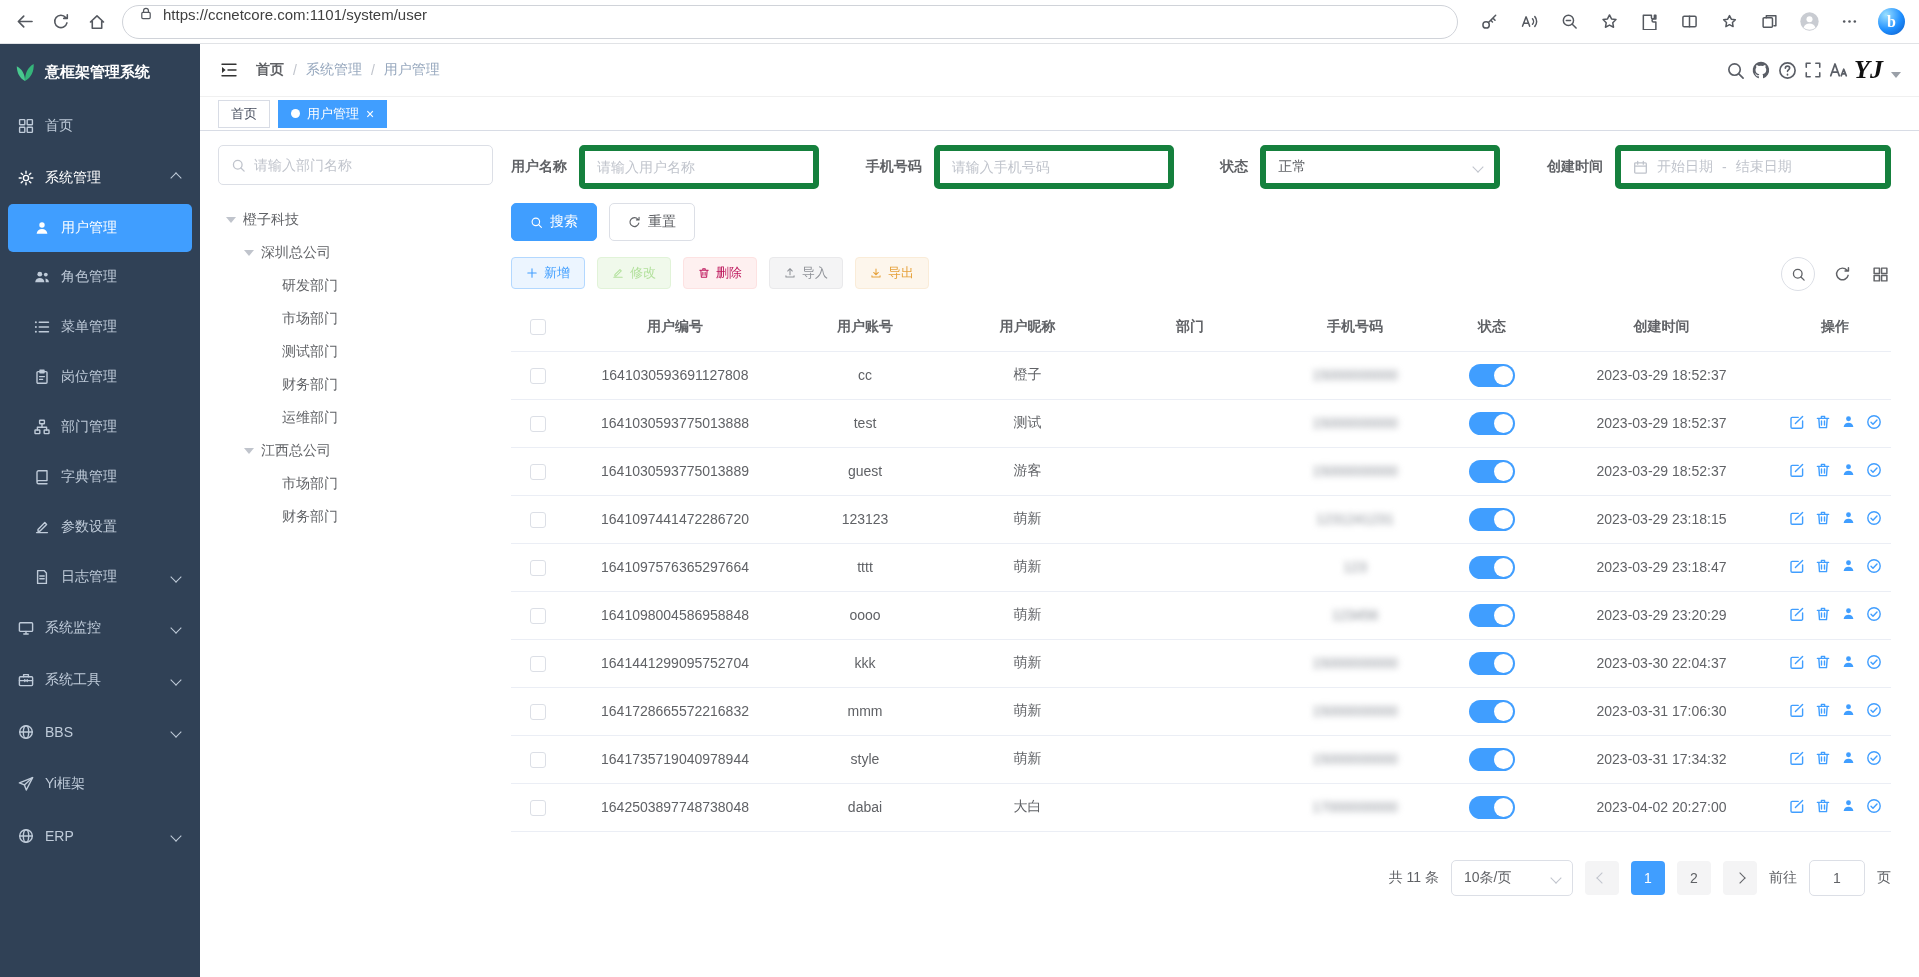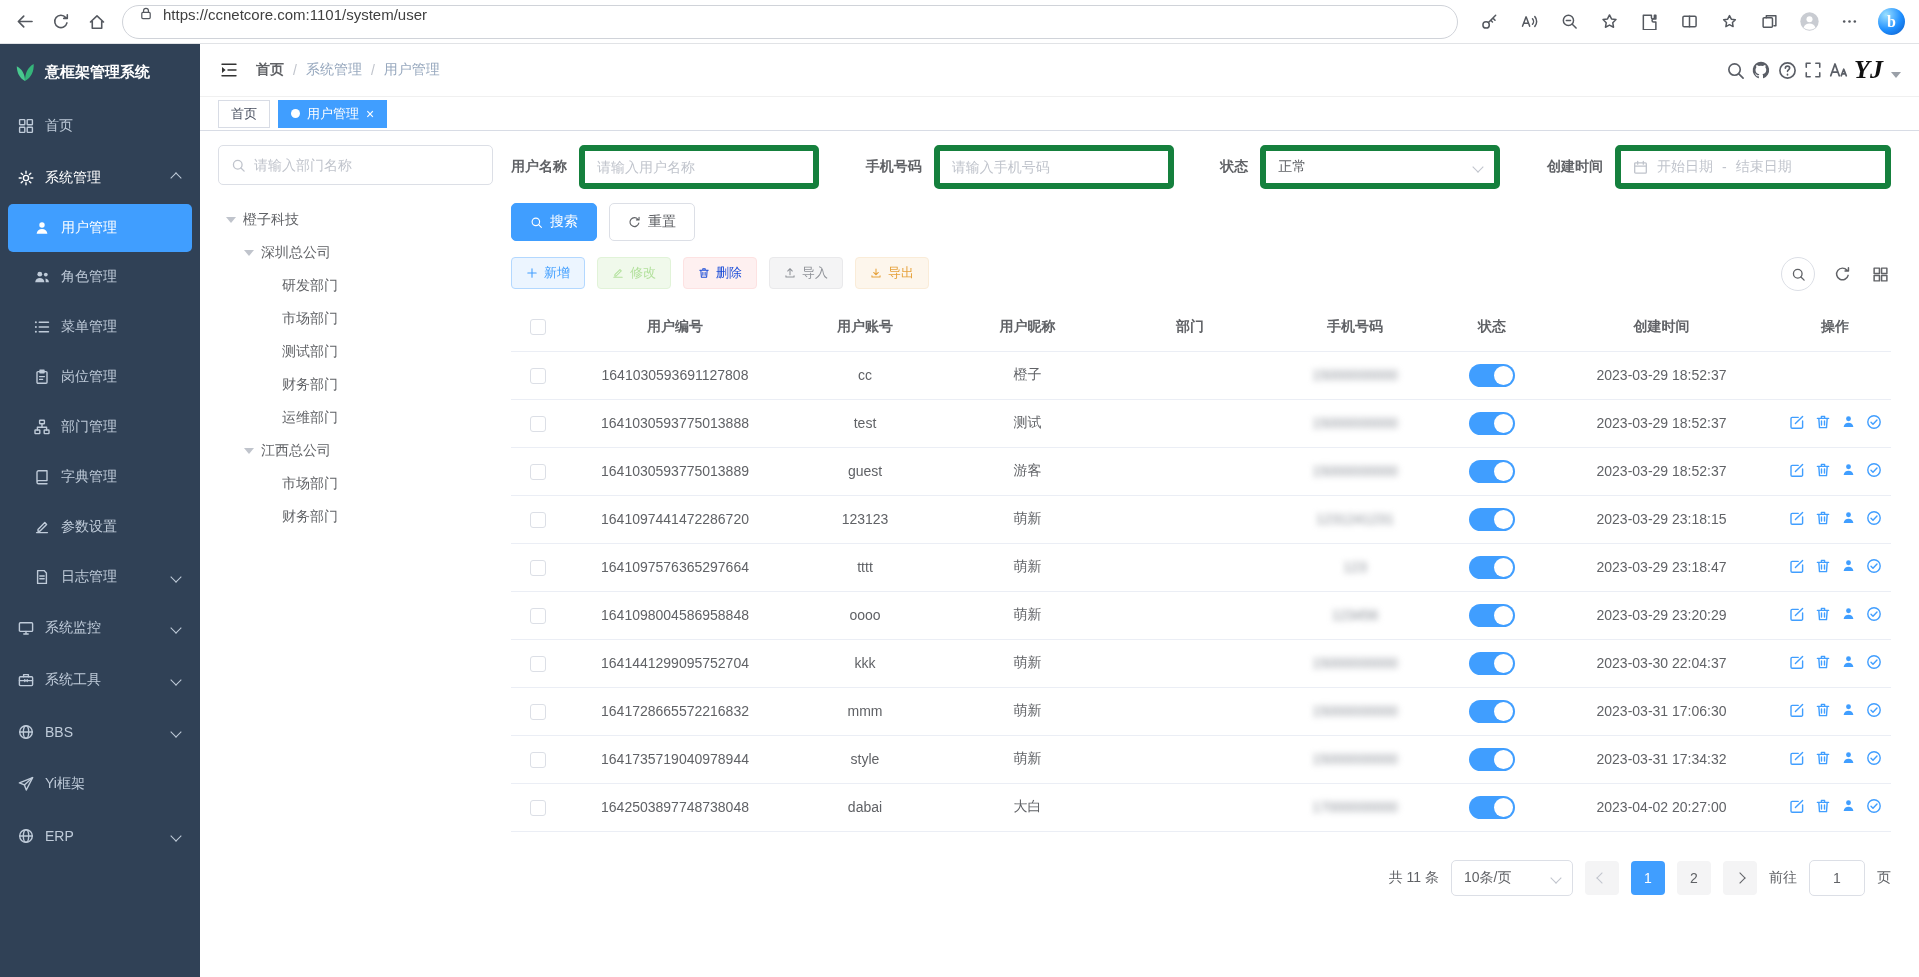--- a/index.html
+++ b/index.html
@@ -76,21 +76,21 @@
   .daterange{width:276px;gap:9px;color:#c0c4cc;cursor:pointer}
   .daterange .ph{white-space:nowrap}
   .btn-row{margin-top:14px;display:flex;gap:12px}
   .btn{height:38px;padding:0 18px;border-radius:5px;border:1px solid #dcdfe6;background:#fff;color:#606266;font-size:14px;display:inline-flex;align-items:center;gap:7px;cursor:pointer;font-family:inherit}
   .btn.primary{background:#409eff;border-color:#409eff;color:#fff}
   
   .toolbar{margin-top:16px;display:flex;gap:12px;align-items:flex-start}
   .tbtn{height:32px;padding:0 14px;border-radius:4px;font-size:13px;display:inline-flex;align-items:center;gap:6px;border:1px solid transparent;cursor:pointer;font-family:inherit}
   .tbtn.add{background:#ecf5ff;color:#409eff;border-color:#b3d8ff}
   .tbtn.edit{background:#f0f9eb;color:#b3e19d;border-color:#e1f3d8}
-  .tbtn.del{background:#fef0f0;color:#1d4ed8;border-color:#fde2e2}
+  .tbtn.del{background:#fef0f0;color:#be185d;border-color:#fde2e2}
   .tbtn.import{background:#f4f4f5;color:#909399;border-color:#e9e9eb}
   .tbtn.export{background:#fdf6ec;color:#e6a23c;border-color:#faecd8}
   .toolbar-right{margin-left:auto;display:flex;gap:16px;align-items:center;color:#606266}
   .circle-btn{width:34px;height:34px;border:1px solid #dcdfe6;border-radius:50%;display:flex;align-items:center;justify-content:center;cursor:pointer;background:#fff}
   .plain-icon{width:22px;height:22px;display:flex;align-items:center;justify-content:center;cursor:pointer}
   
   table{width:100%;border-collapse:collapse;margin-top:12px;font-size:14px;color:#606266;table-layout:fixed}
   thead th{height:48px;font-weight:bold;color:#606266;border-bottom:1px solid #ebeef5;text-align:center;white-space:nowrap}
   td{height:48px;border-bottom:1px solid #ebeef5;text-align:center;white-space:nowrap;overflow:hidden}
   .blur{filter:blur(3px);color:#8a8f97}

